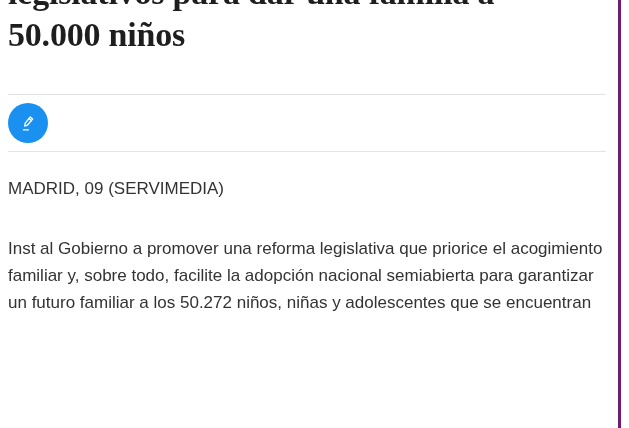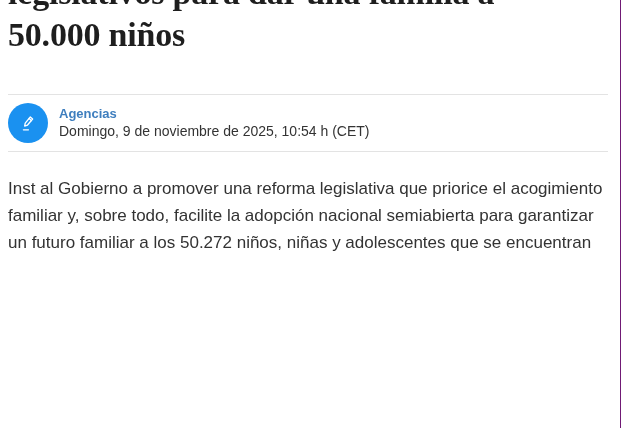--- a/index.html
+++ b/index.html
@@ -10,21 +10,21 @@
     overflow: hidden;
     background: #ffffff;
     font-family: "Liberation Sans", sans-serif;
   }
   .main-col {
     position: absolute;
     left: 0; top: 0;
     width: 621px;
     height: 428px;
     box-sizing: border-box;
-    border-right: 1px solid #701a75;
+    border-right: 3px solid #701a75;
     padding: 0 12px 0 8px;
     overflow: hidden;
   }
   .headline {
     font-family: "Liberation Serif", "DejaVu Serif", serif;
     font-weight: 700;
     font-size: 34px;
     line-height: 42px;
     letter-spacing: -0.2px;
     color: #1e1e1e;
@@ -84,24 +84,21 @@
     <div class="byline">
       <div class="avatar">
         <svg width="20" height="20" viewBox="0 0 24 24" fill="none" stroke="#ffffff" stroke-width="1.6" stroke-linecap="round" stroke-linejoin="round">
           <g transform="rotate(40 12 11)">
             <path d="M10.2 4.5 h3.6 v9.5 l-1.8 3.2 -1.8 -3.2 z"></path>
             <line x1="10.2" y1="6.8" x2="13.8" y2="6.8"></line>
           </g>
           <line x1="6.5" y1="20.2" x2="12.5" y2="20.2"></line>
         </svg>
       </div>
-      <div class="byline-text">
-        <a class="author">Agencias</a>
-        <div class="date">Domingo, 9 de noviembre de 2025, 10:54 h (CET)</div>
-      </div>
     </div>
 
     <div class="body">
+      <p>MADRID, 09 (SERVIMEDIA)</p>
       <p>Inst al Gobierno a promover una reforma legislativa que priorice el acogimiento familiar y, sobre todo, facilite la adopción nacional semiabierta para garantizar un futuro familiar a los 50.272 niños, niñas y adolescentes que se encuentran</p>
     </div>
 
   </div>
 </div>
 
 </body></html>

